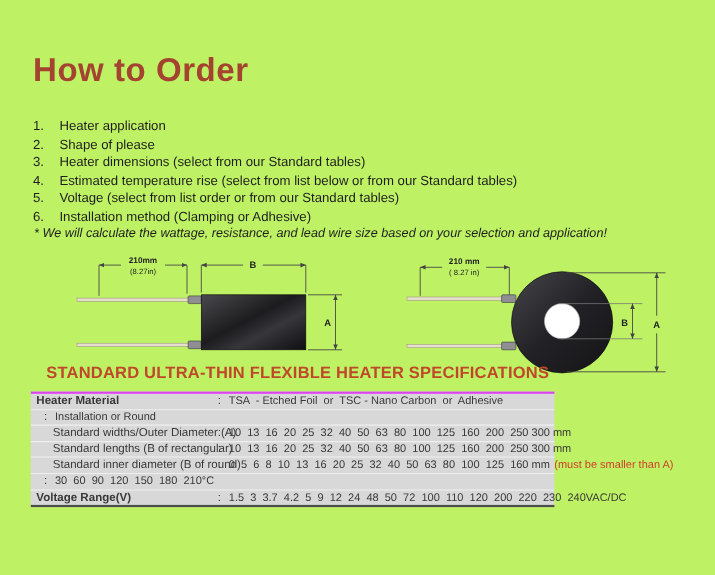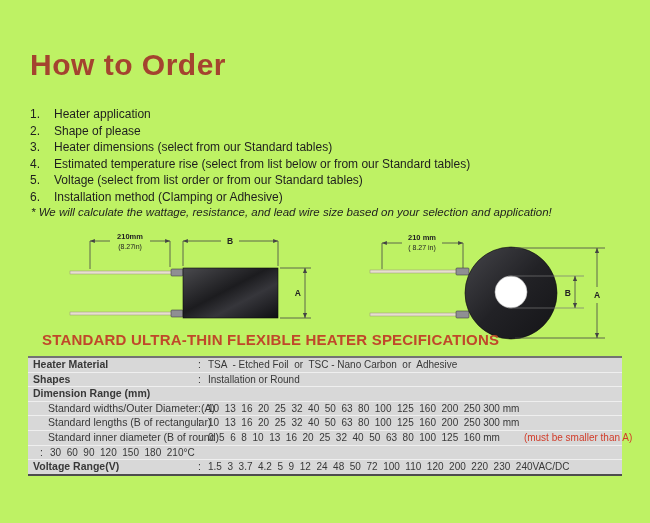--- a/index.html
+++ b/index.html
@@ -14,31 +14,31 @@
   .note{position:absolute;left:28px;top:203px;margin:3px;font-size:11.5px;font-style:italic;}
   .diag{position:absolute;}
   .diag-rect{left:58px;top:228px;}
   .diag-round{left:360px;top:227px;}
   svg text{font-family:"Liberation Sans",sans-serif;fill:#222;}
   svg .dimtxt{font-size:7.5px;font-weight:bold;}
   svg .dimtxt2{font-size:7px;}
   svg .dimletter{font-size:8.5px;font-weight:bold;}
   .spec-heading{position:absolute;left:30px;top:319px;margin:12px;font-size:15px;font-weight:bold;
                 letter-spacing:.2px;color:#C0482A;}
-  .spec-table{position:absolute;left:28px;top:356px;width:594px;background:#D8D8D8;
-              border-top:2px solid #737373;border-bottom:2px solid #4d4d4d;
+  .spec-table{position:absolute;left:28px;top:356px;width:476px;background:#D8D8D8;
+              border-top:2px solid #d946ef;border-bottom:2px solid #4d4d4d;
               font-size:10.5px;color:#383838;}
   .srow{display:flex;align-items:center;height:13.6px;line-height:13.6px;
         border-bottom:1px solid rgba(255,255,255,.6);padding-left:5px;}
   .srow:last-child{border-bottom:none;}
   .srow .lbl{width:158px;font-weight:bold;flex:none;white-space:nowrap;}
   .srow.indent .lbl{padding-left:15px;font-weight:normal;width:143px;}
   .srow .colon{width:17px;flex:none;text-align:center;}
   .srow .val{white-space:pre;font-size:10px;}
-  .val-note{color:#D13C2A;font-size:10px;padding-left:4px;white-space:pre;margin-left:20px;}
+  .val-note{color:#D13C2A;font-size:10px;padding-left:4px;white-space:pre;}
 </style>
 </head>
 <body>
 
 <div class="page">
 
   <h1 class="title">How to Order</h1>
 
   <ol class="steps">
     <li class="step">
@@ -157,28 +157,22 @@
 
   <h2 class="spec-heading">STANDARD ULTRA-THIN FLEXIBLE HEATER SPECIFICATIONS</h2>
 
   <div class="spec-table">
     <div class="srow">
       <span class="lbl">Heater Material</span>
         <span class="colon">:</span>
         <span class="val">TSA  - Etched Foil  or  TSC - Nano Carbon  or  Adhesive</span>
     </div>
     <div class="srow">
-      <span class="lbl">Shapes</span>
         <span class="colon">:</span>
         <span class="val">Installation or Round</span>
-    </div>
-    <div class="srow">
-      <span class="lbl">Dimension Range (mm)</span>
-        <span class="colon"></span>
-        <span class="val"></span>
     </div>
     <div class="srow indent">
       <span class="lbl">Standard widths/Outer Diameter (A)</span>
         <span class="colon">:</span>
         <span class="val">10  13  16  20  25  32  40  50  63  80  100  125  160  200  250 300 mm</span>
     </div>
     <div class="srow indent">
       <span class="lbl">Standard lengths (B of rectangular)</span>
         <span class="colon">:</span>
         <span class="val">10  13  16  20  25  32  40  50  63  80  100  125  160  200  250 300 mm</span>

